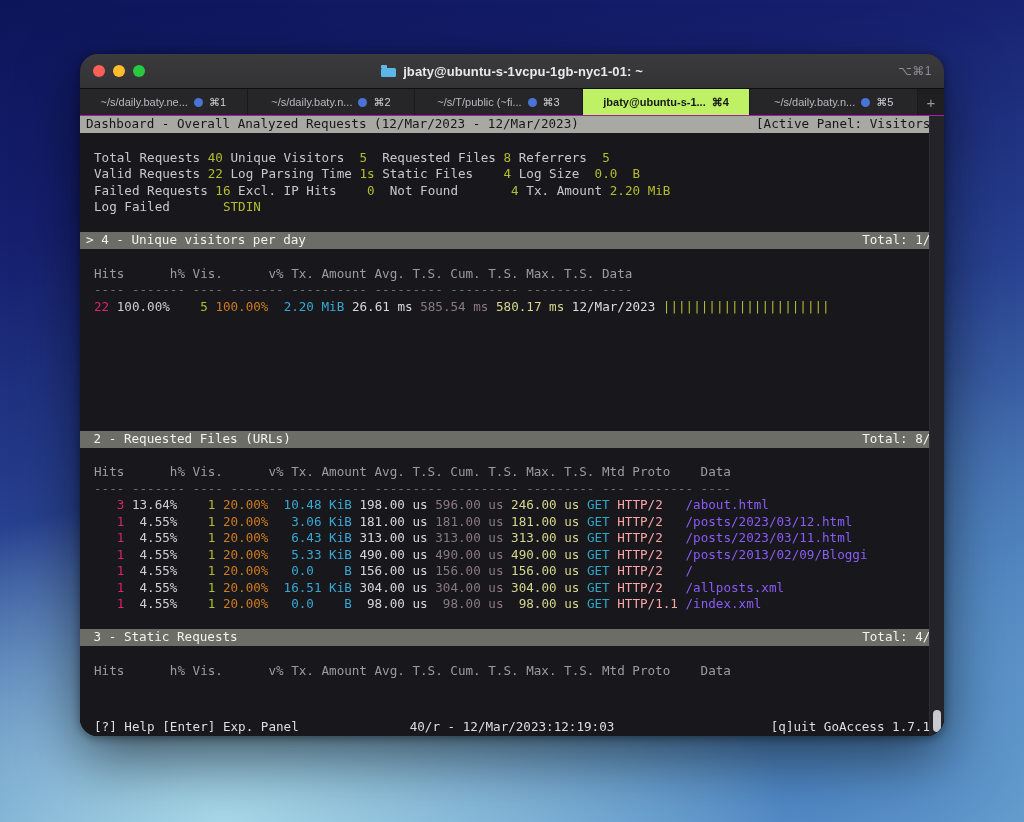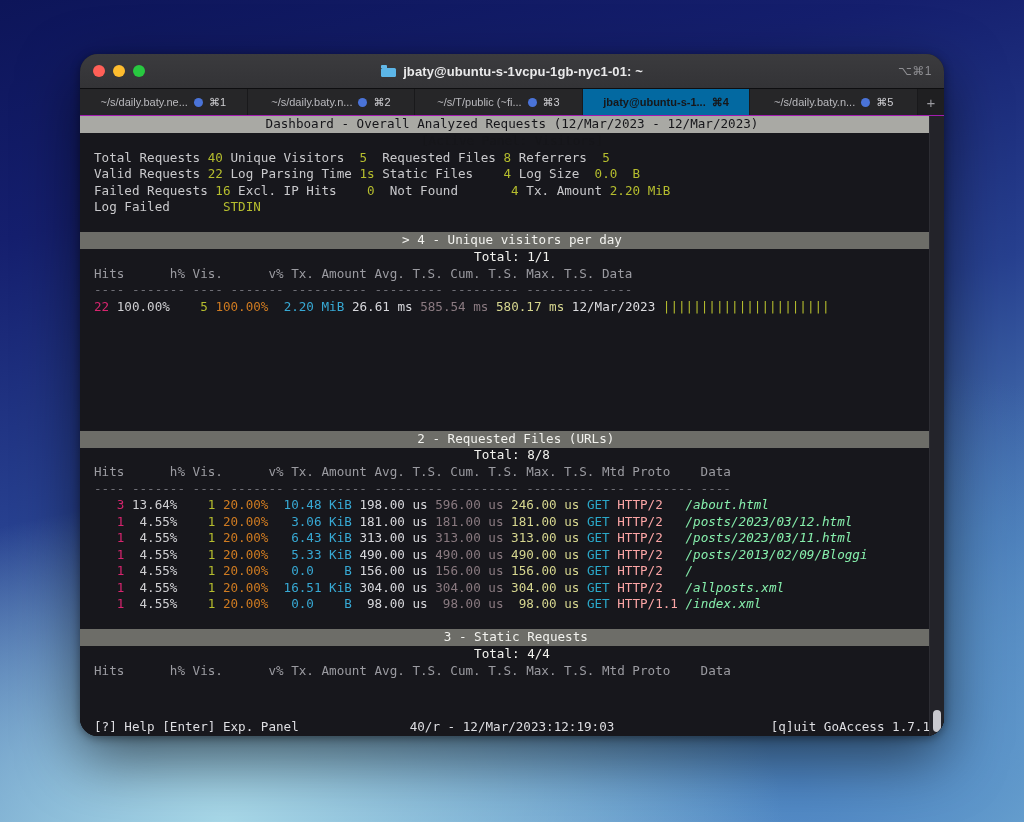--- a/index.html
+++ b/index.html
@@ -110,21 +110,21 @@
     gap: 6px;
     font-size: 11px;
     color: #b9b9bd;
     background: #262628;
     border-right: 1px solid #19191b;
     padding: 0 6px;
     white-space: nowrap;
     overflow: hidden;
   }
   .tab.active {
-    background: #0369a1;
+    background: #bef264;
     color: #17171a;
     font-weight: bold;
   }
   .tab-title { overflow: hidden; text-overflow: ellipsis; }
   .tab-bullet {
     width: 9px; height: 9px;
     border-radius: 50%;
     background: #4a73d8;
     flex: 0 0 auto;
   }
@@ -154,21 +154,20 @@
 
   .bar {
     background: #a9a9a4;
     color: #16161a;
     display: flex;
     justify-content: space-between;
     padding: 0 6px;
     white-space: pre;
     height: 17px;
     align-items: center;
-    flex-direction: column;
   }
   .bar.panel {
     background: #6d6d68;
     color: #f2f2ee;
   }
 
   .pad { padding-left: 14px; }
 
   
   .c-label  { color: #c9c9cc; }
@@ -178,21 +177,21 @@
   .c-pct-o  { color: #cf7b21; }
   .c-vis    { color: #b5bd2e; }
   .c-bw     { color: #37a9d4; }
   .c-avg    { color: #d8d8dc; }
   .c-cum    { color: #8a7a80; }
   .c-max    { color: #d6d68f; }
   .c-date   { color: #dcdce0; }
   .c-bars   { color: #b5bd2e; }
   .c-mtd    { color: #2aa8c9; }
   .c-proto  { color: #fca5a5; }
-  .c-data   { color: #86efac; font-style: italic; }
+  .c-data   { color: #8b5cf6; }
   .c-dim    { color: #6f6f76; }
   .c-head   { color: #9b9ba1; }
 
   .statusbar {
     position: absolute;
     left: 0; right: 0; bottom: 0;
     height: 18px;
     background: #17171c;
     color: #dedee2;
     display: flex;

